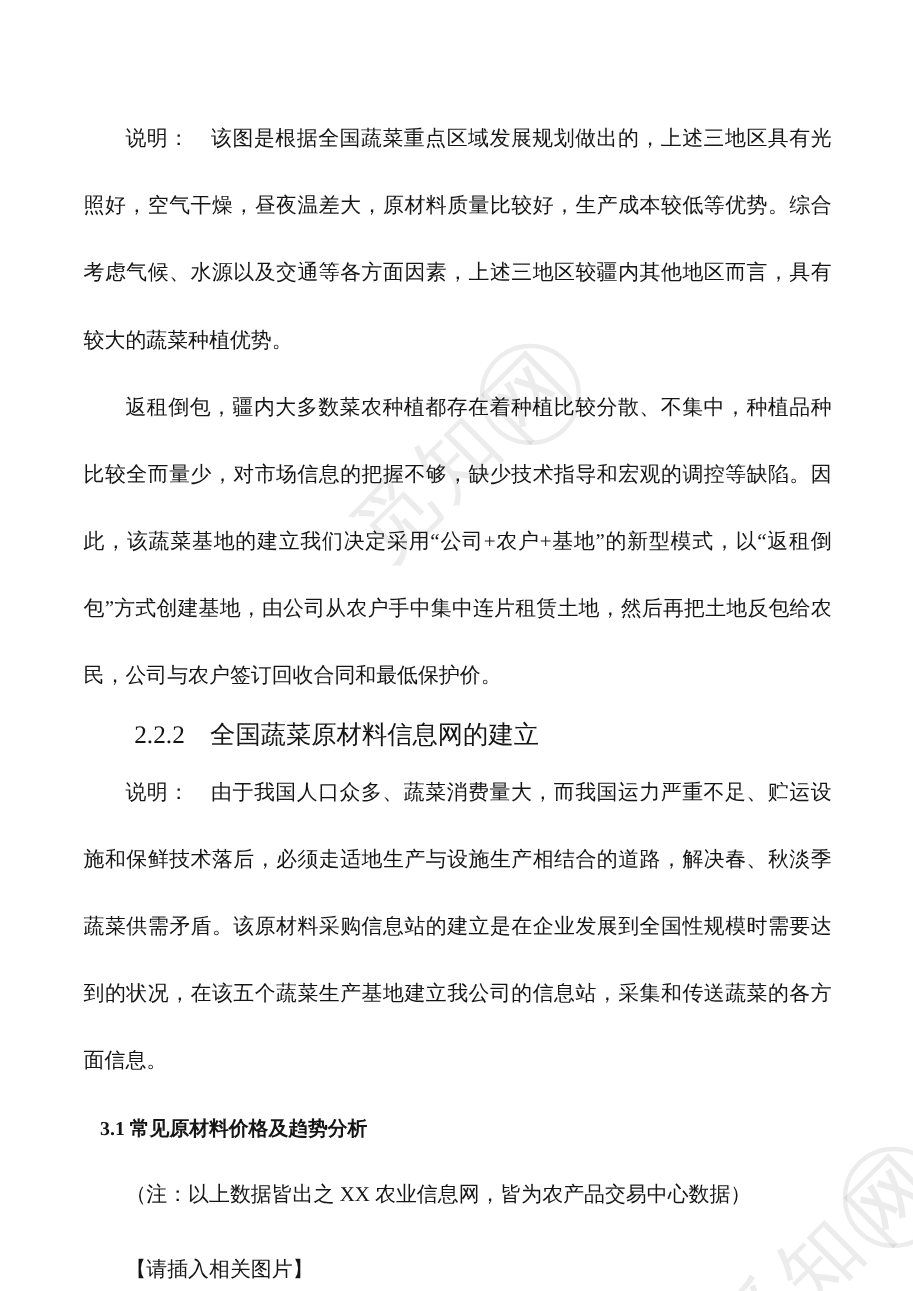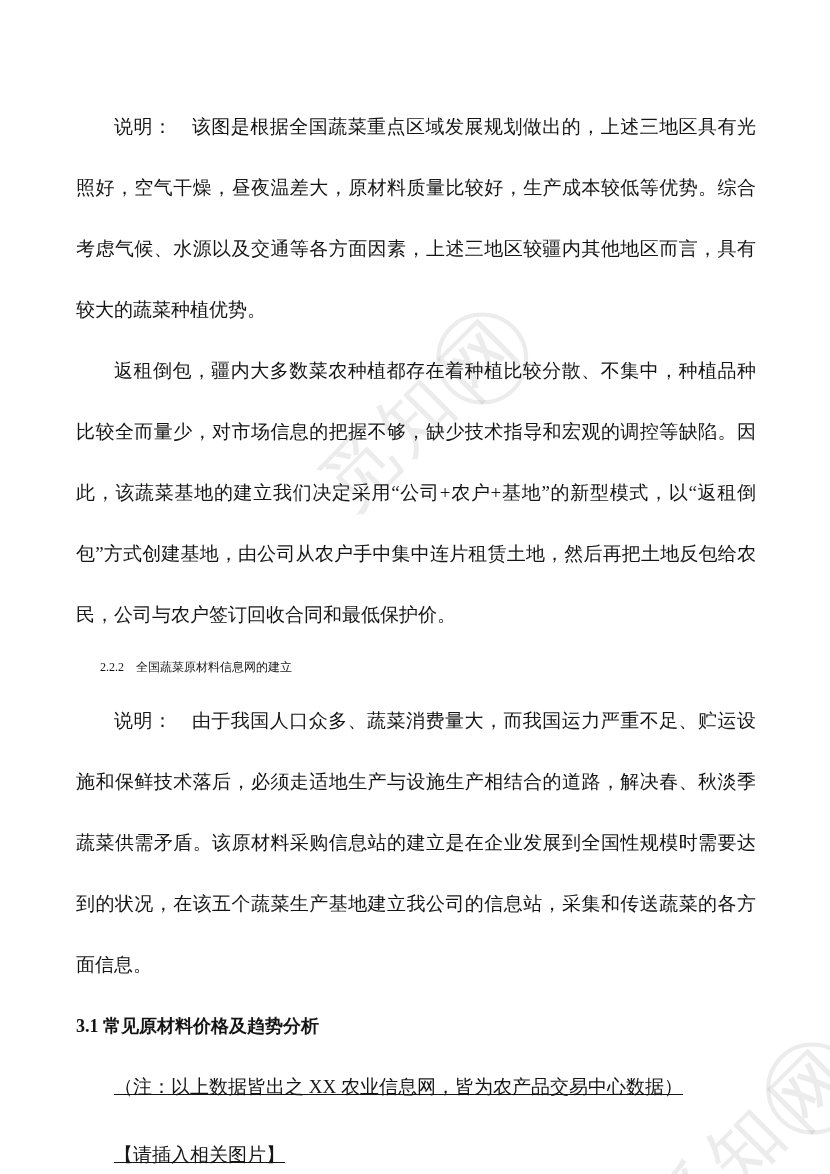--- a/index.html
+++ b/index.html
@@ -29,33 +29,32 @@
     margin: 0;
     word-break: break-all;
   }
   .indent {
     text-indent: 2em;
   }
   .no-indent {
     text-indent: 0;
   }
   .heading-num {
-    font-size: 12px;
+    font-size: 23px;
     line-height: 45px;
     margin: 0;
   }
   .heading-bold {
     font-weight: bold;
     font-size: 18px;
     line-height: 45px;
-    margin: 9px 0 6px 0;
+    margin: 9px 0 6px 15px;
   }
   .spaced {
     margin-top: 7px;
-    text-decoration: underline;
   }
   .watermark {
     position: absolute;
     transform: rotate(-45deg);
     transform-origin: center center;
     font-size: 72px;
     letter-spacing: 6px;
     color: rgba(150, 150, 150, 0.18);
     white-space: nowrap;
     pointer-events: none;

